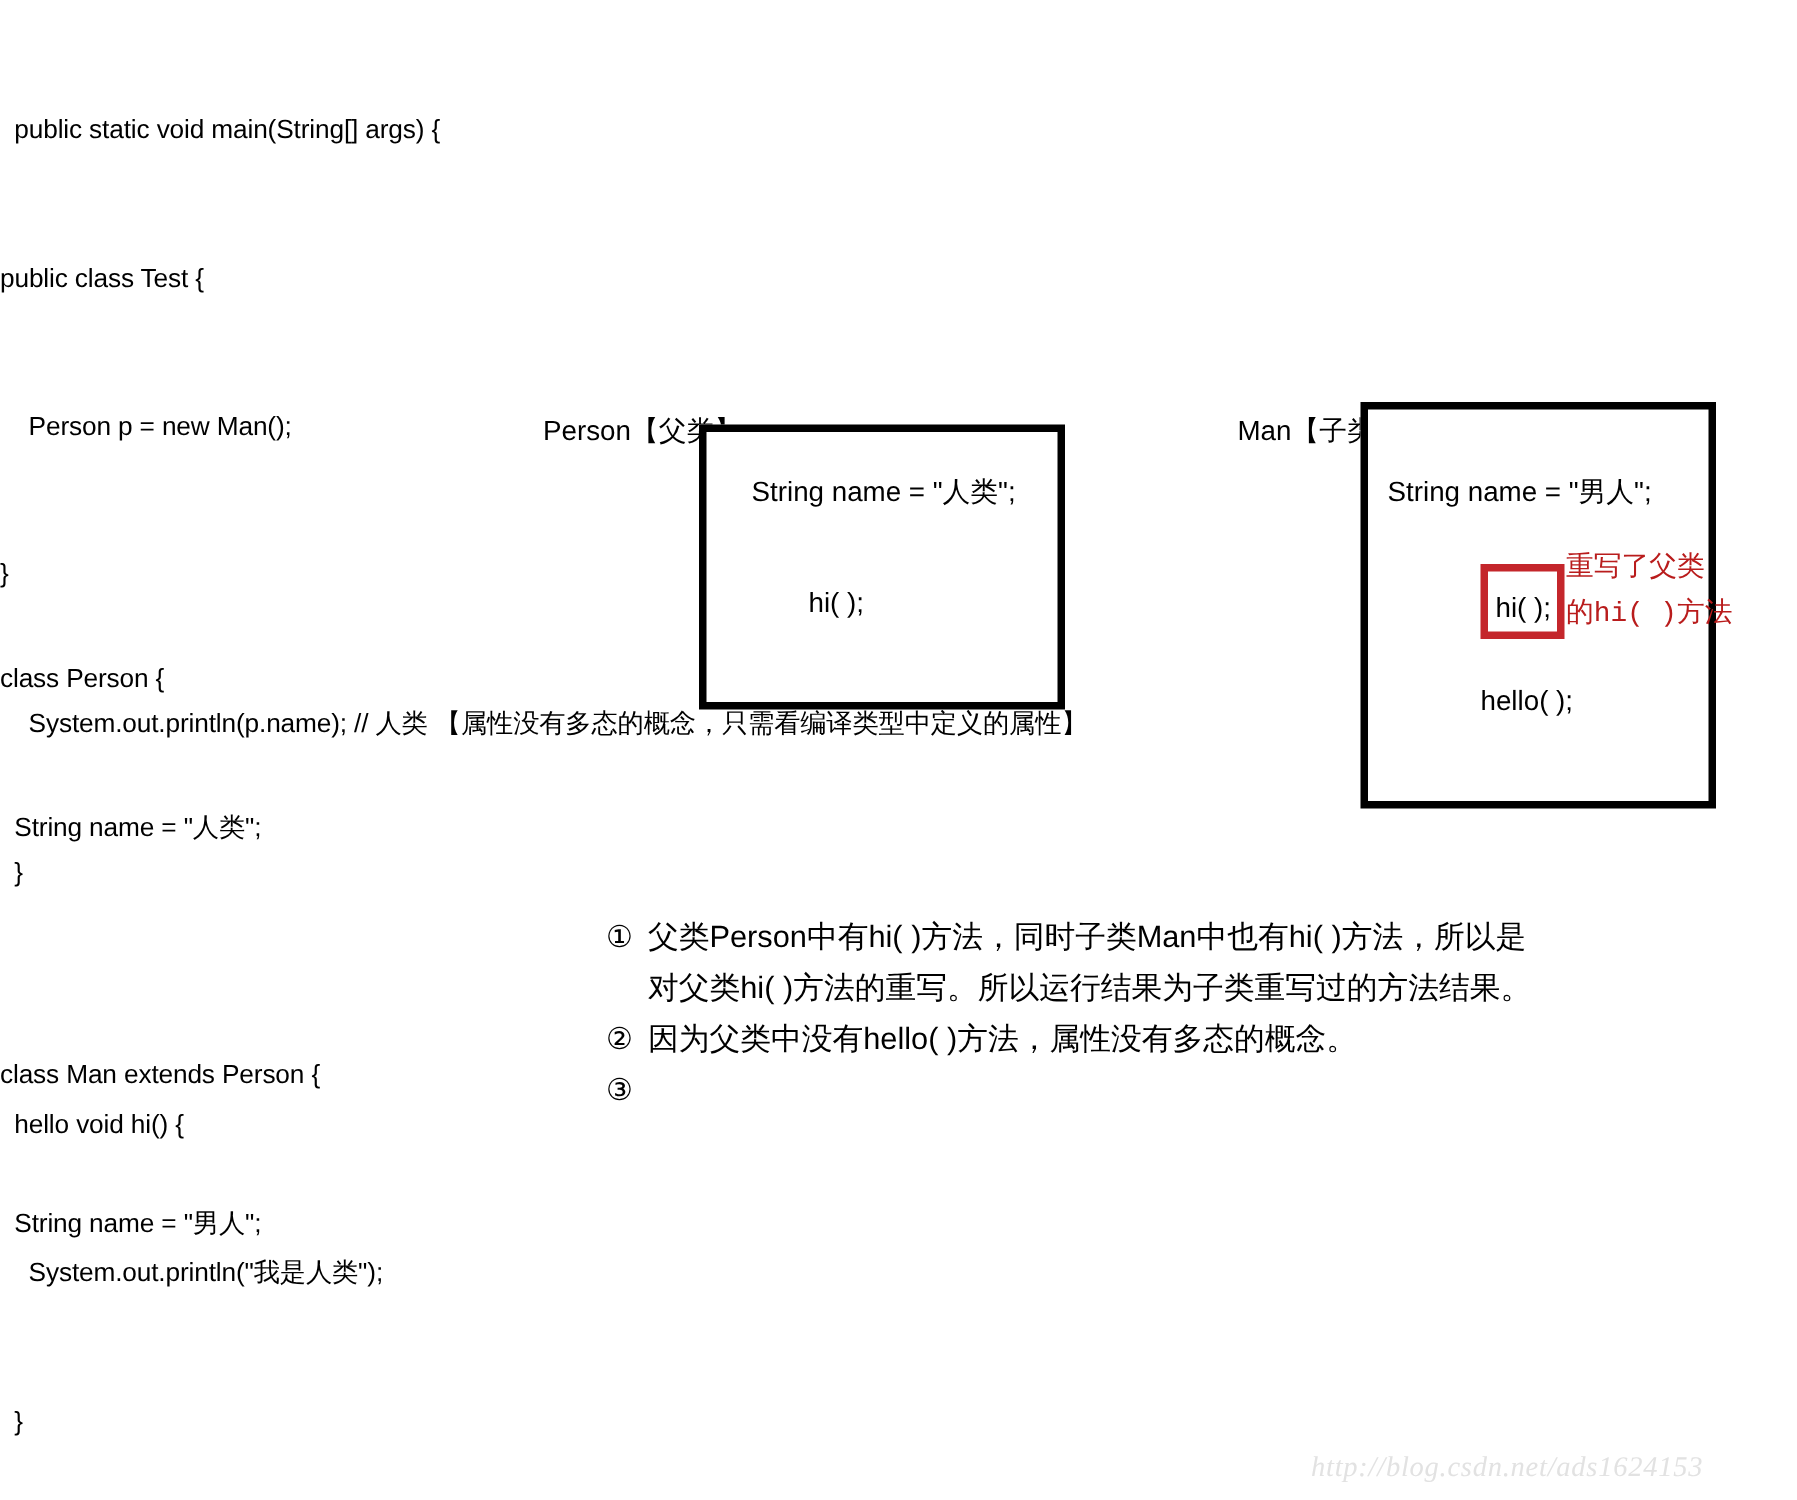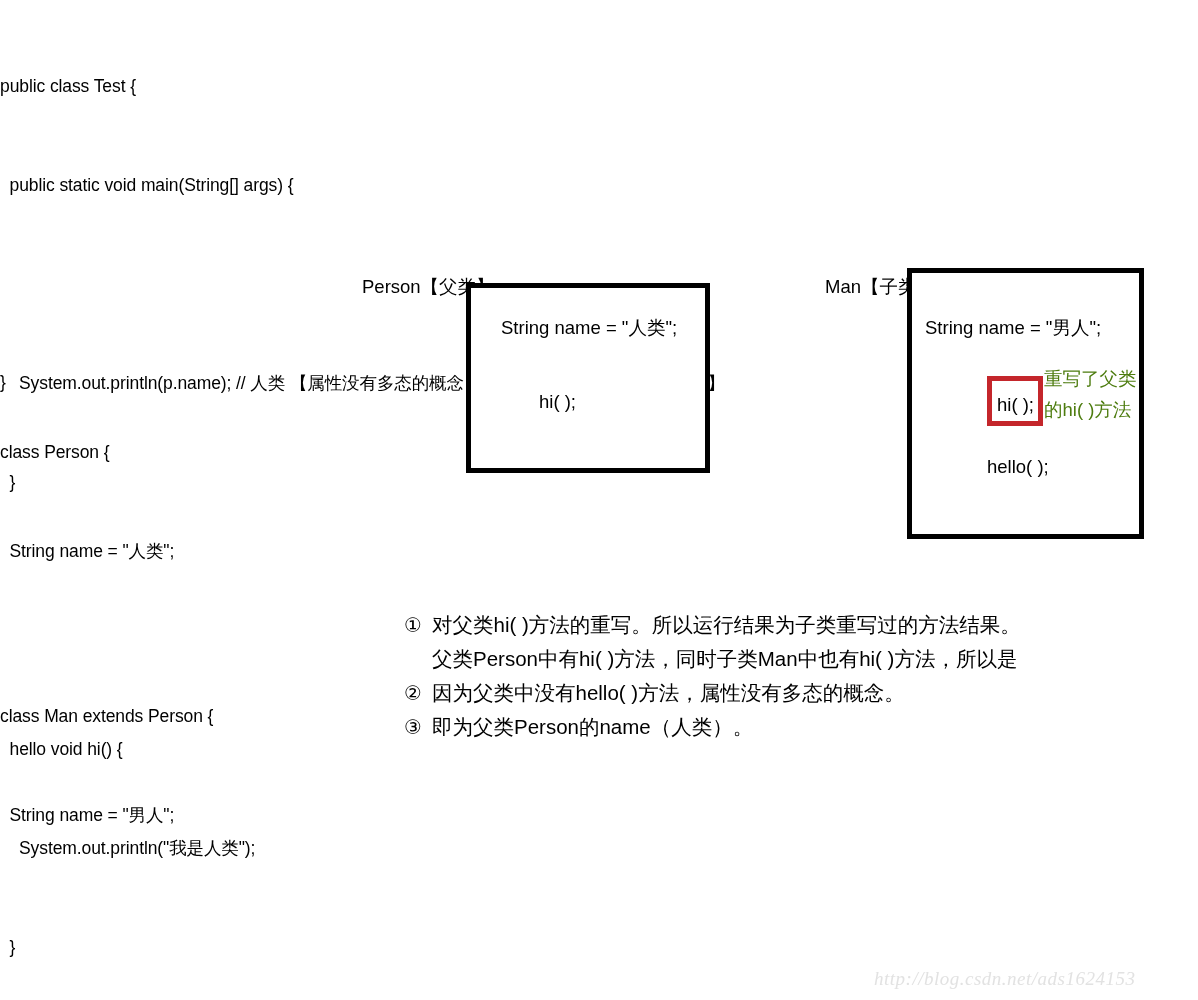--- a/index.html
+++ b/index.html
@@ -103,24 +103,25 @@
     position: absolute;
     left: 5px;
     top: 13px;
     font-size: 18.5px;
     line-height: 22px;
     white-space: nowrap;
     color: #000;
   }
   .red-note {
     position: absolute;
-    color: #4d7c0f;
+    color: #b91c1c;
     font-size: 18.5px;
     line-height: 31px;
     white-space: nowrap;
+    font-family: Liberation Mono, monospace;
   }
   #red-note-1 { left: 1044px; top: 363px; }
   #red-note-2 { left: 1044px; top: 394px; }
 
   
   #explanation {
     position: absolute;
     left: 404px;
     top: 608px;
     width: 790px;
@@ -159,22 +160,23 @@
     white-space: nowrap;
     font-style: italic;
   }
 </style>
 </head>
 <body>
 
 <div id="page">
 
   <div class="code-block" id="test-class">
+    <div class="code-line">  public static void main(String[] args) {</div>
     <div class="code-line">public class Test {</div>
-    <div class="code-line">  public static void main(String[] args) {</div>
+    <div class="code-line">    Person p = new Man();</div>
     <div class="code-line blank"></div>
     <div class="code-line">    System.out.println(p.name); // 人类 【属性没有多态的概念，只需看编译类型中定义的属性】</div>
     <div class="code-line">  }</div>
   </div>
 
   <div class="code-block" id="brace-outer-1">
     <div class="code-line">}</div>
   </div>
 
   <div class="code-block" id="person-class">
@@ -221,36 +223,35 @@
   </div>
 
   <div class="red-note" id="red-note-1">重写了父类</div>
   <div class="red-note" id="red-note-2">的hi( )方法</div>
 
   <div id="explanation">
 
     <div class="exp-item">
       <div class="exp-marker">①</div>
       <div class="exp-body">
+        <div class="exp-row">父类Person中有hi( )方法，同时子类Man中也有hi( )方法，所以是</div>
         <div class="exp-row">对父类hi( )方法的重写。所以运行结果为子类重写过的方法结果。</div>
-        <div class="exp-row">父类Person中有hi( )方法，同时子类Man中也有hi( )方法，所以是</div>
       </div>
     </div>
 
     <div class="exp-item">
       <div class="exp-marker">②</div>
       <div class="exp-body">
         <div class="exp-row">因为父类中没有hello( )方法，属性没有多态的概念。</div>
       </div>
     </div>
 
     <div class="exp-item">
       <div class="exp-marker">③</div>
       <div class="exp-body">
-        <div class="exp-row">即为父类Person的name（人类）。</div>
       </div>
     </div>
 
   </div>
 
   <div id="watermark">http://blog.csdn.net/ads1624153</div>
 
 </div>
 
 </body></html>

